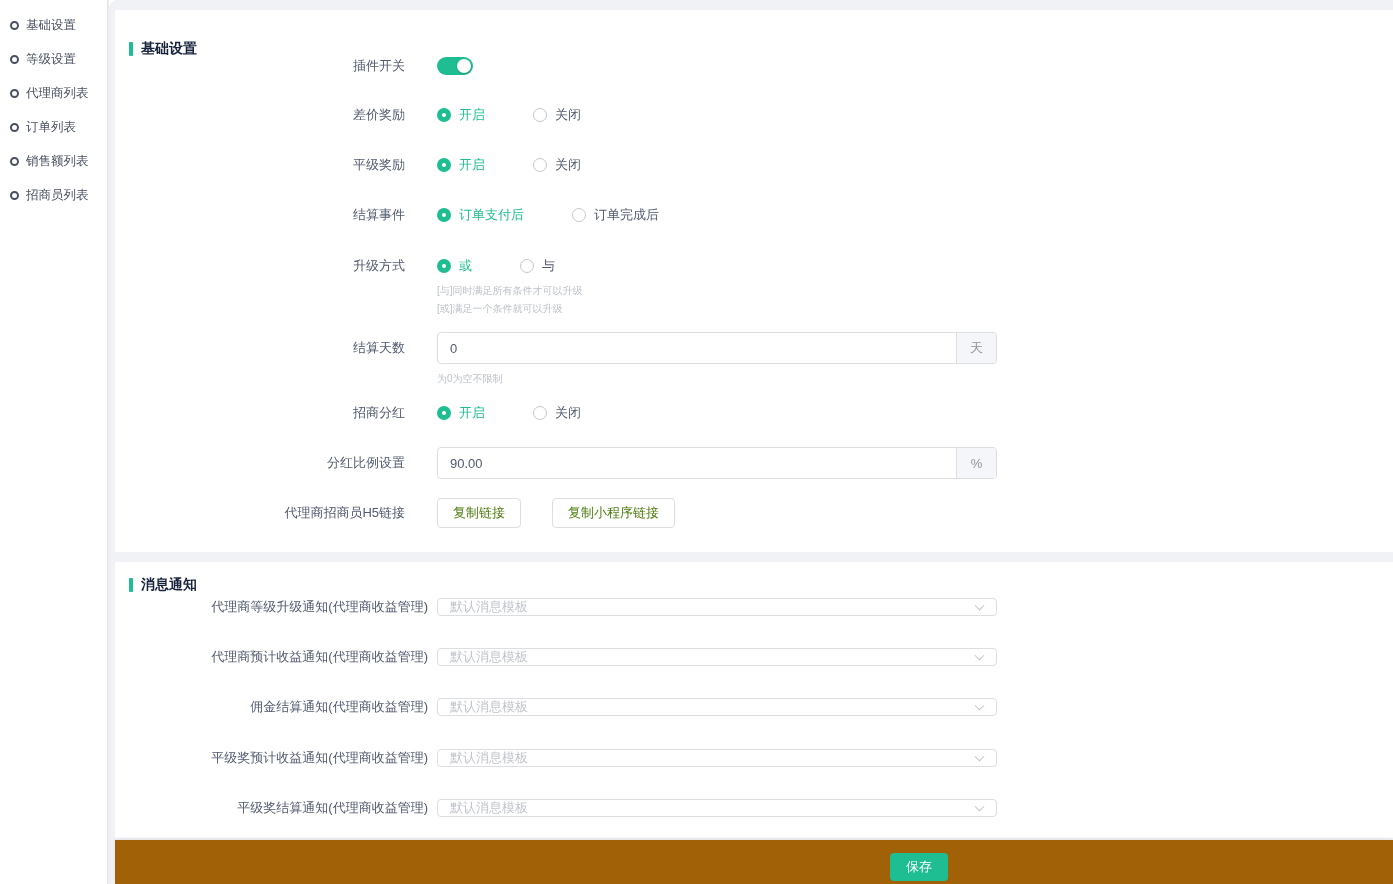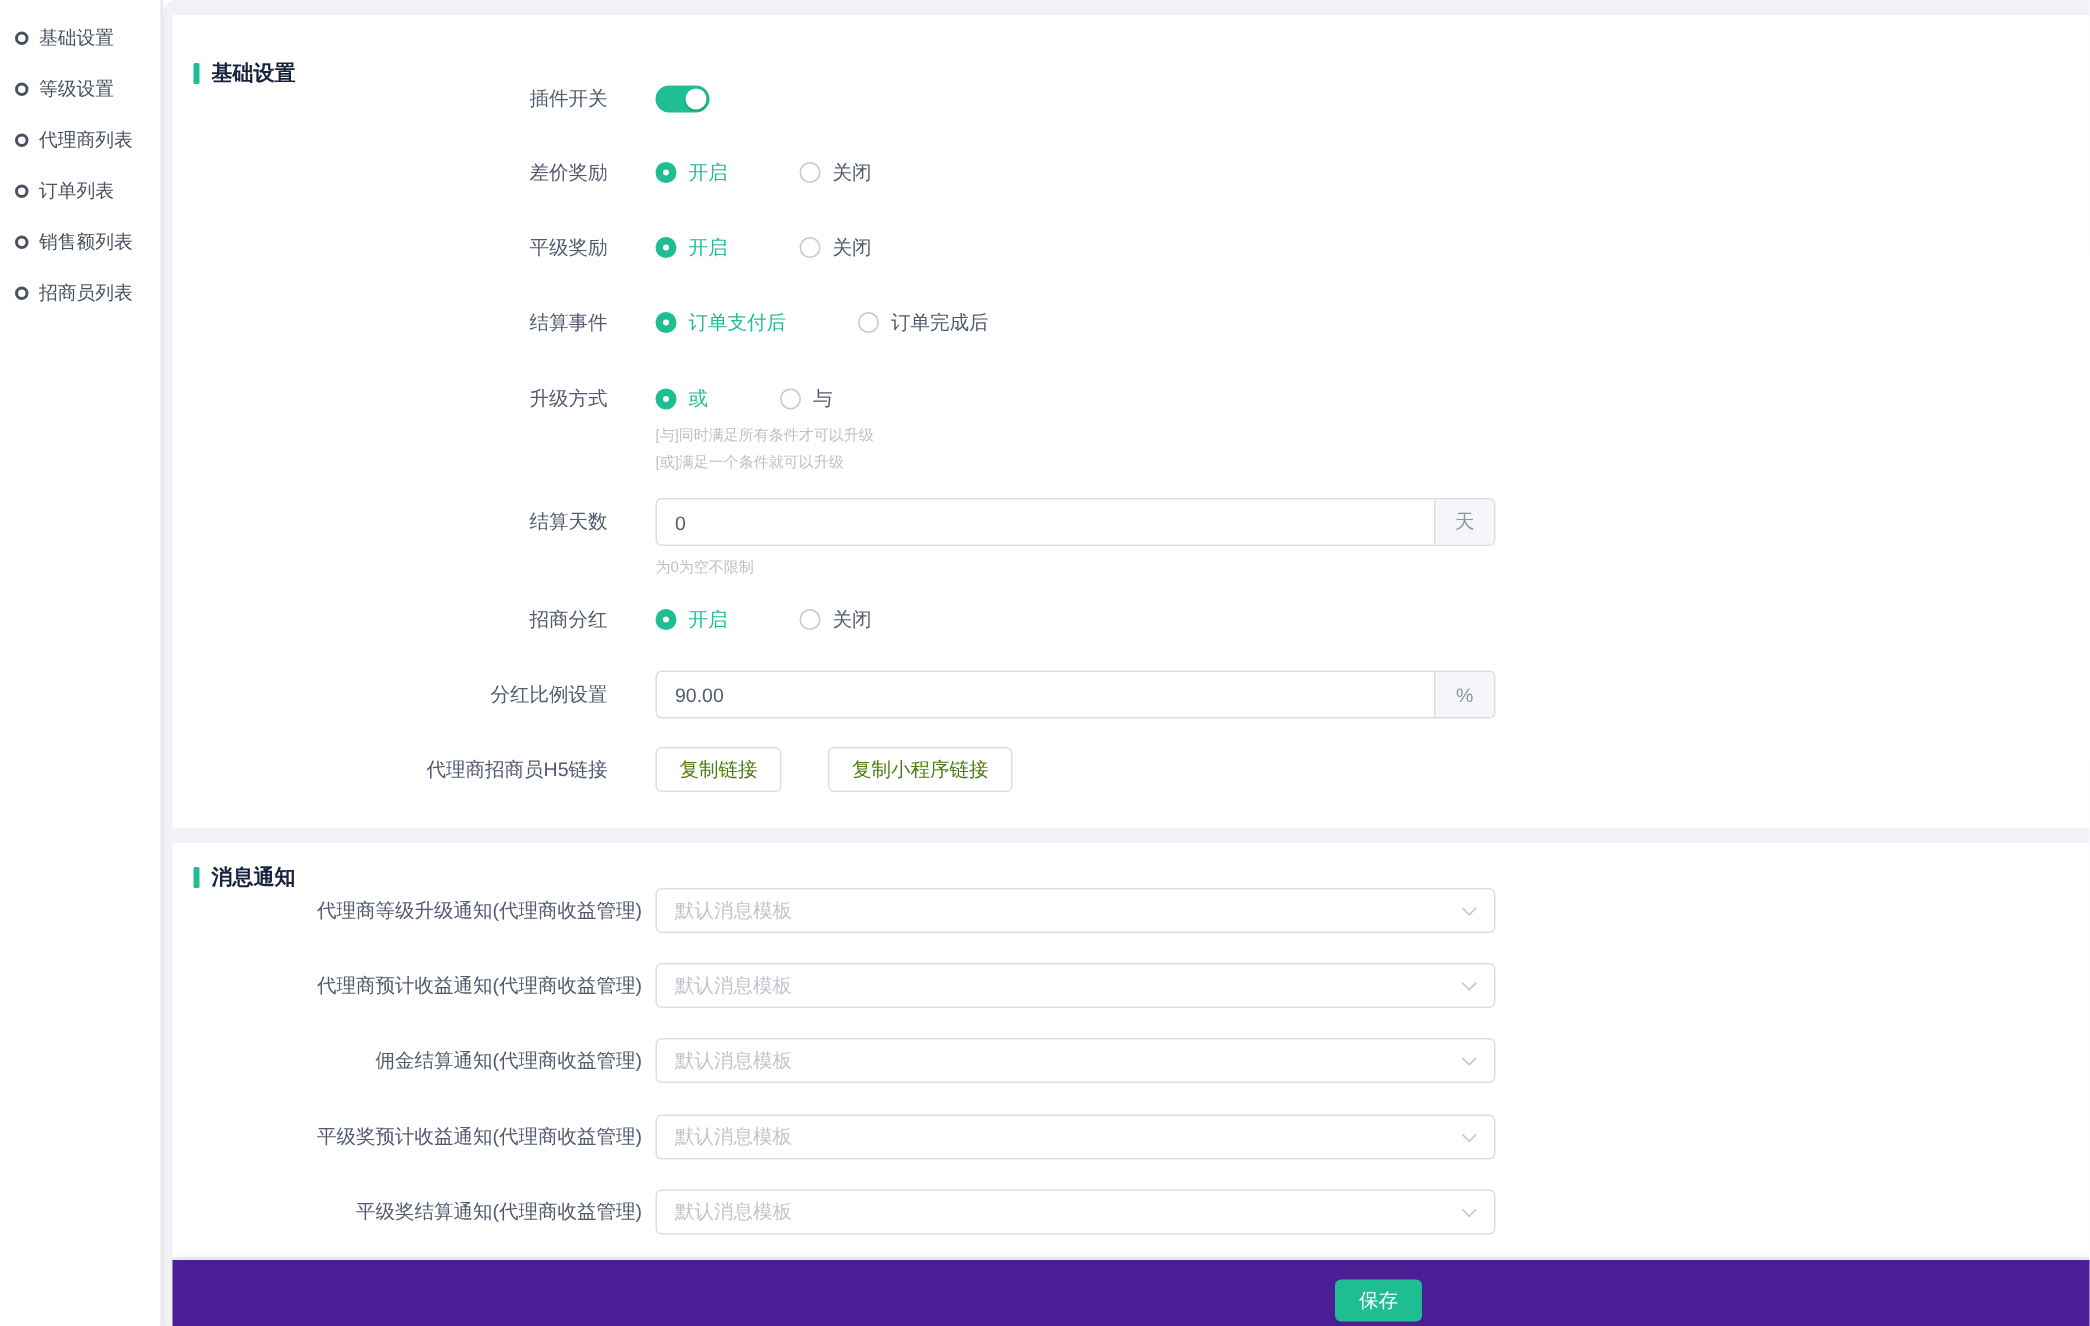--- a/index.html
+++ b/index.html
@@ -79,39 +79,39 @@
     flex:1; border:none; outline:none; padding:0 12px; font-size:13px;
     color:#515a6e; font-family:inherit; background:transparent;
   }
   .igroup .unit {
     width:40px; background:#f4f6f9; border-left:1px solid #dcdee2;
     display:flex; align-items:center; justify-content:center;
     color:#909399; font-size:13px;
   }
   
   .select {
-    width:560px; height:30px; border:1px solid #dcdee2; border-radius:4px;
+    width:560px; height:18px; border:1px solid #dcdee2; border-radius:4px;
     background:#fff; position:relative; display:flex; align-items:center;
     padding:0 30px 0 12px; cursor:pointer;
   }
   .select .ph { color:#c0c4cc; font-size:13px; }
   .chev {
     position:absolute; right:13px; top:50%; width:7px; height:7px;
     border-right:1.5px solid #c0c4cc; border-bottom:1.5px solid #c0c4cc;
     transform:translateY(-70%) rotate(45deg);
   }
   
   .btn-plain {
     height:30px; padding:0 15px; background:#fff; border:1px solid #dcdee2;
     border-radius:4px; color:#4d7c0f; font-size:13px; cursor:pointer;
     font-family:inherit; margin-right:11px;
   }
   
   .savebar {
-    margin-top:2px; height:44px; background:#4c1d95; position:relative;
+    margin-top:2px; height:44px; background:#a16207; position:relative;
     box-shadow:0 -2px 4px rgba(0,0,0,0.06);
   }
   .btn-save {
     position:absolute; left:775px; top:13px; width:58px; height:28px;
     background:#1fbd92; color:#fff; border:none; border-radius:4px;
     font-size:13px; cursor:pointer; font-family:inherit;
   }
 </style>
 </head>
 <body>

